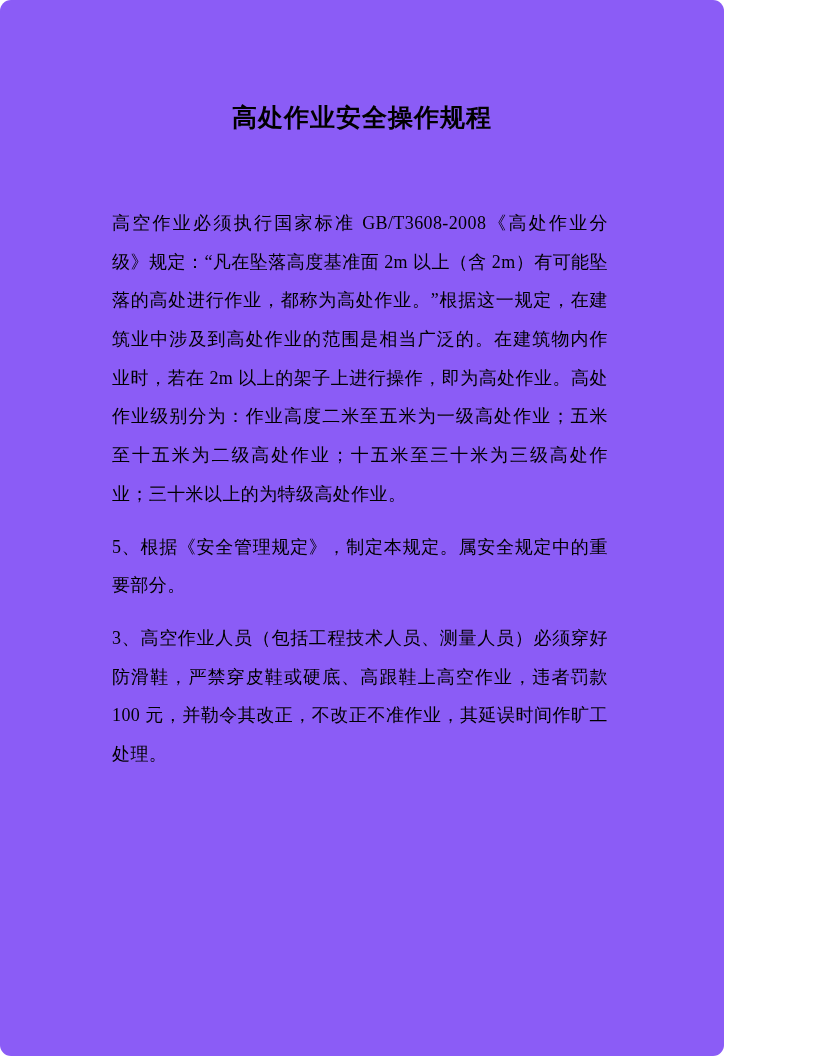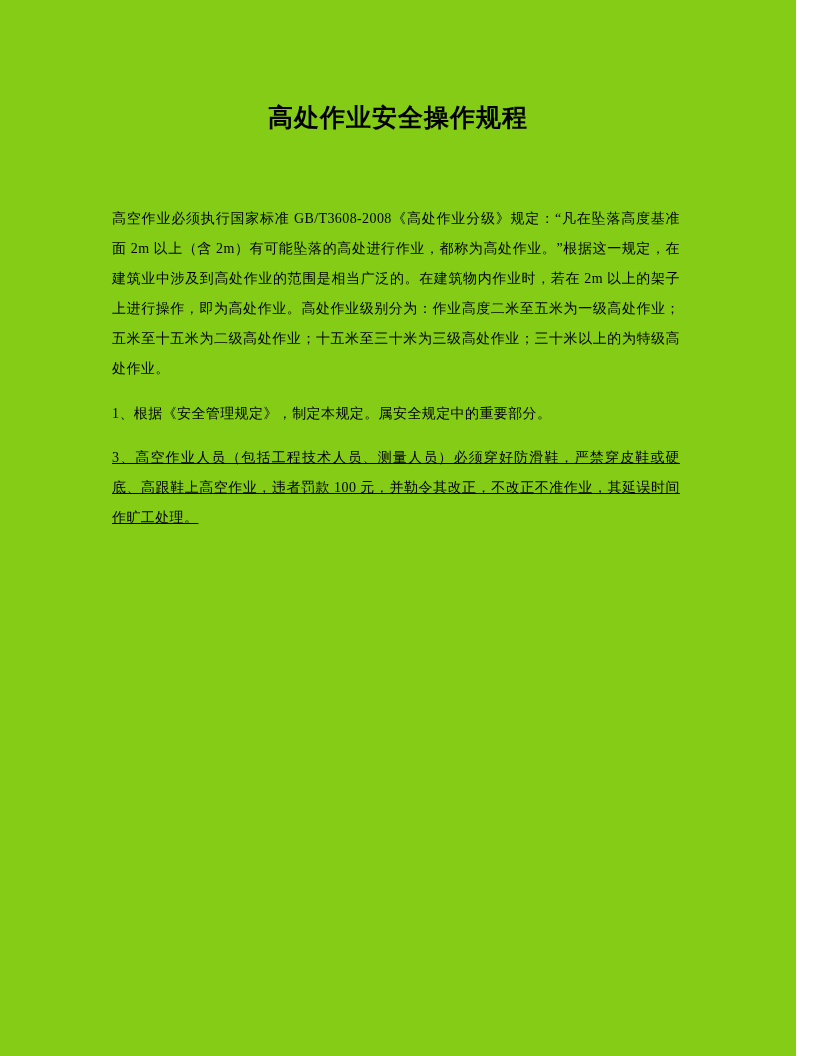--- a/index.html
+++ b/index.html
@@ -9,52 +9,52 @@
   }
   body {
     width: 816px;
     height: 1056px;
     font-family: "Liberation Serif", "DejaVu Serif", serif;
     color: #000000;
     overflow: hidden;
   }
   .page {
     box-sizing: border-box;
-    width: 796px;
+    width: 724px;
     height: 1056px;
     padding: 88px 112px 60px 112px;
-    background: #84cc16;
+    background: #8b5cf6;
+    border-radius: 11px;
   }
   .doc-title {
     text-align: center;
     font-size: 25px;
     font-weight: 600;
     letter-spacing: 1px;
     margin: 10px 0 0 0;
     line-height: 1.6;
   }
   .body-block {
     margin-top: 66px;
   }
   p.para {
-    font-size: 14px;
+    font-size: 18px;
     line-height: 2.15;
     margin: 0 4px 14px 0;
     text-align: justify;
     text-justify: inter-ideograph;
     letter-spacing: 0.4px;
   }
   p.para:last-child {
     margin-bottom: 0;
-    text-decoration: underline;
   }
 </style>
 </head>
 <body>
 
 <div class="page">
   <h1 class="doc-title">高处作业安全操作规程</h1>
   <div class="body-block">
     <p class="para">高空作业必须执行国家标准 GB/T3608-2008《高处作业分级》规定：“凡在坠落高度基准面 2m 以上（含 2m）有可能坠落的高处进行作业，都称为高处作业。”根据这一规定，在建筑业中涉及到高处作业的范围是相当广泛的。在建筑物内作业时，若在 2m 以上的架子上进行操作，即为高处作业。高处作业级别分为：作业高度二米至五米为一级高处作业；五米至十五米为二级高处作业；十五米至三十米为三级高处作业；三十米以上的为特级高处作业。</p>
-    <p class="para">1、根据《安全管理规定》，制定本规定。属安全规定中的重要部分。</p>
+    <p class="para">5、根据《安全管理规定》，制定本规定。属安全规定中的重要部分。</p>
     <p class="para">3、高空作业人员（包括工程技术人员、测量人员）必须穿好防滑鞋，严禁穿皮鞋或硬底、高跟鞋上高空作业，违者罚款 100 元，并勒令其改正，不改正不准作业，其延误时间作旷工处理。</p>
   </div>
 </div>
 
 </body></html>

